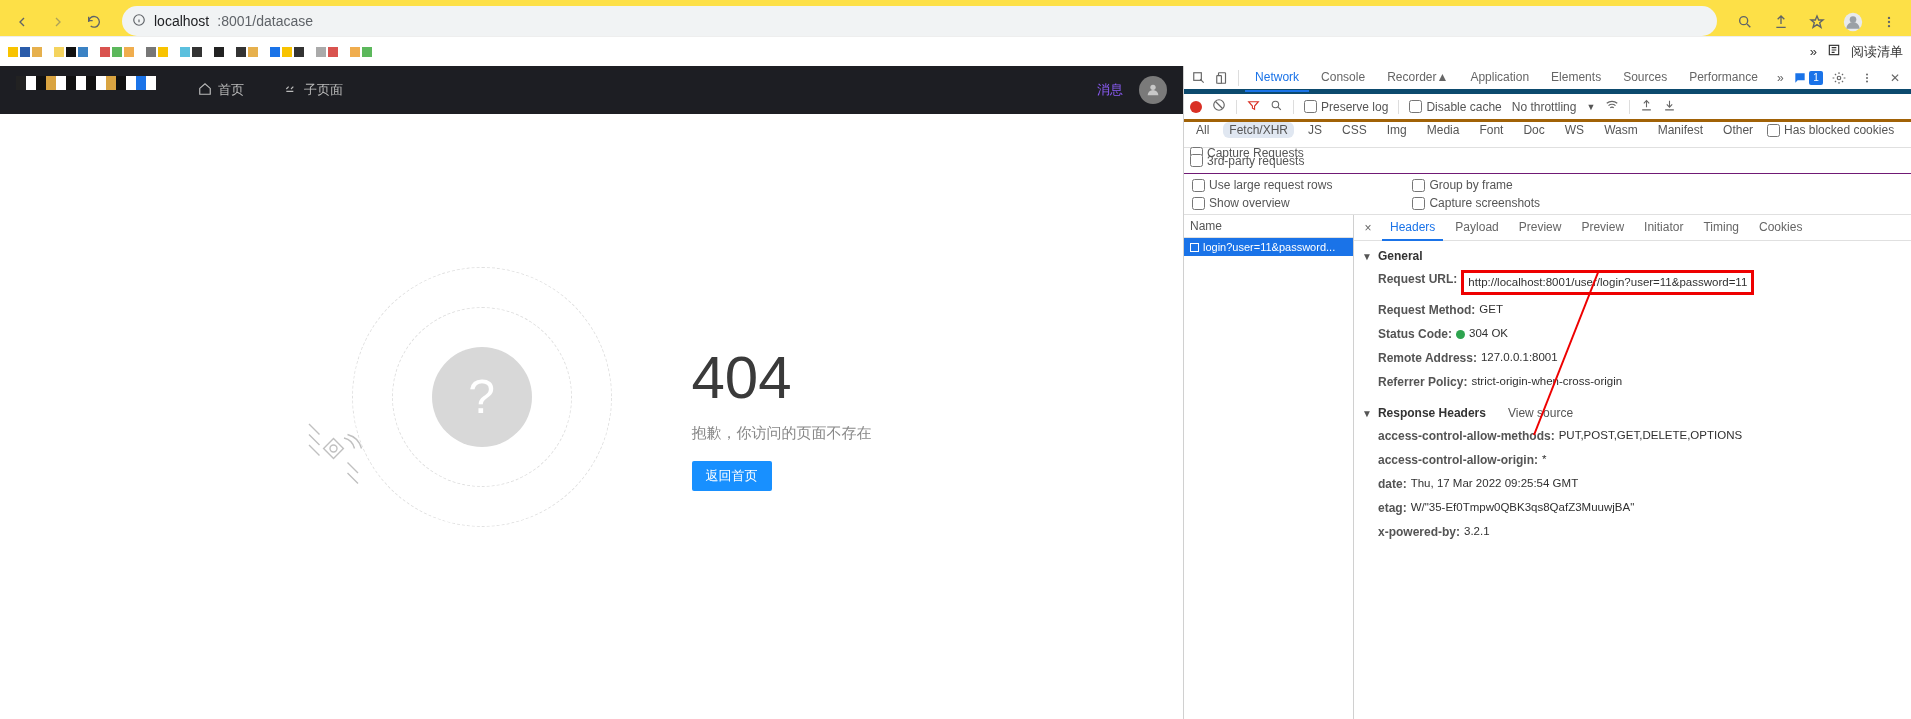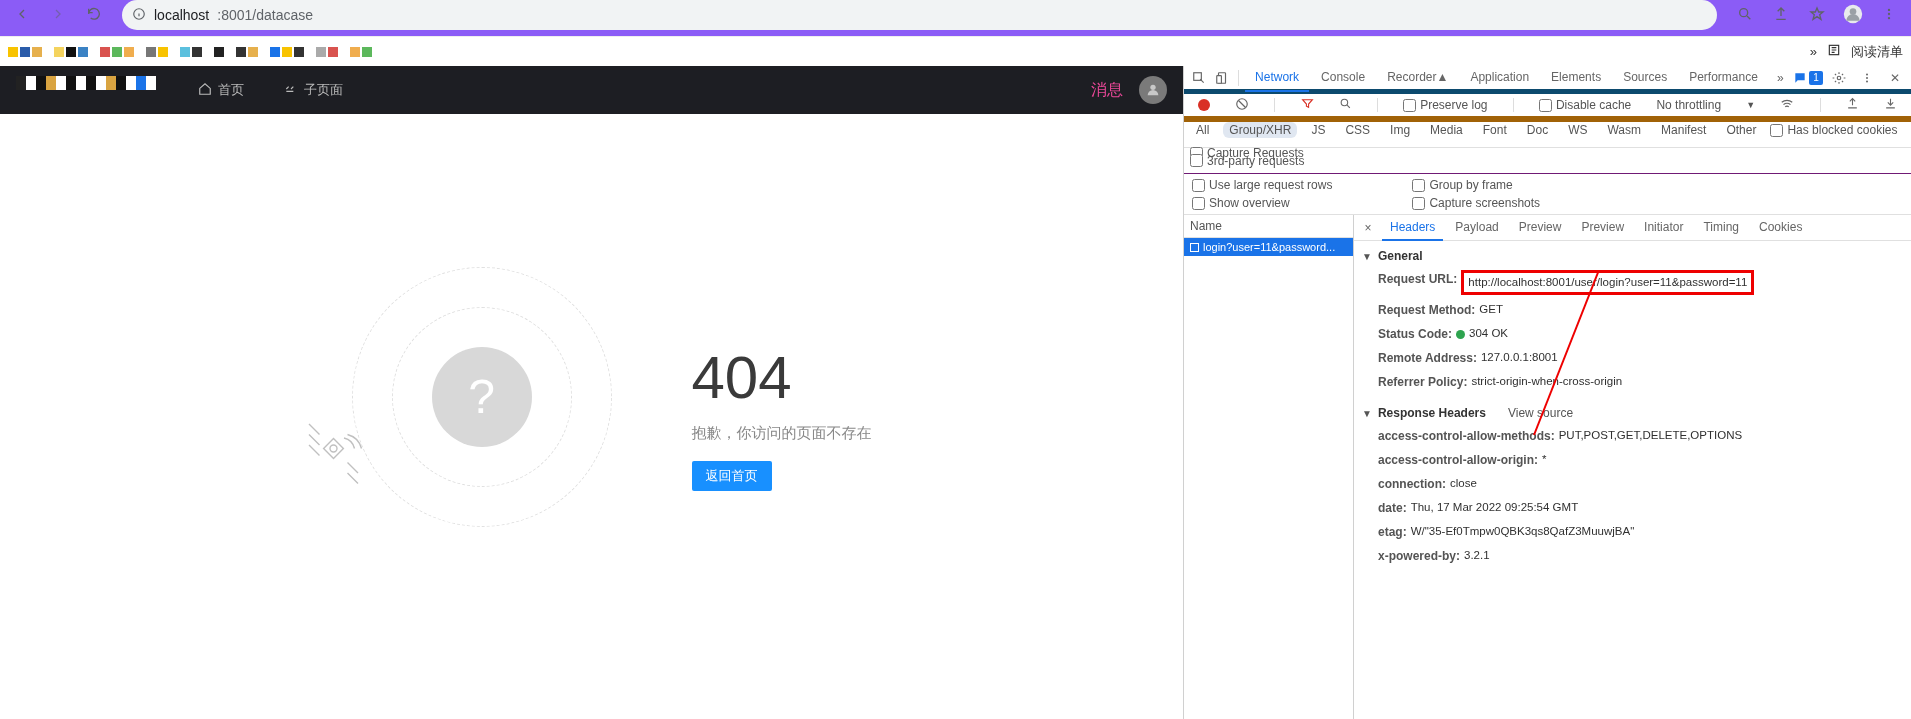--- a/index.html
+++ b/index.html
@@ -1,18 +1,18 @@
 <!DOCTYPE html>
 <html><head>
 <meta charset="utf-8">
 <style>
 * { margin: 0; padding: 0; box-sizing: border-box; font-family: Arial, "Microsoft YaHei", sans-serif; }
 body { font-size: 12px; color: #333; background: #fff; }
 
-.chrome-bar { display: flex; align-items: flex-start; height: 36px; padding: 0 8px; gap: 8px; background: #8b5cf6; }
+.chrome-bar { display: flex; align-items: flex-end; height: 36px; padding: 0 8px; gap: 8px; background: #fde047; }
 .chrome-btn { width: 28px; height: 28px; display: flex; align-items: center; justify-content: center; border-radius: 14px; color: #5f6368; cursor: pointer; }
 .url-bar { flex: 1; display: flex; align-items: center; height: 30px; background: #f1f3f4; border-radius: 15px; padding: 0 10px; gap: 8px; margin: 0 6px; }
 .url-bar .info-icon { color: #5f6368; }
 .url-host { color: #202124; font-size: 14px; }
 .url-path { color: #5f6368; font-size: 14px; }
 .bookmarks { display: flex; align-items: center; height: 30px; padding: 0 8px; gap: 4px; border-top: 1px solid #eee; overflow: hidden; }
 .bm-group { display: flex; gap: 2px; margin-right: 8px; }
 .bm { width: 10px; height: 10px; }
 .bm-right { margin-left: auto; display: flex; align-items: center; gap: 10px; color: #333; font-size: 13px; }
 
@@ -33,21 +33,21 @@
 .err-text p { font-size: 15px; color: #888; margin-top: 12px; }
 .err-text button { margin-top: 18px; background: #1890ff; color: #fff; border: none; padding: 6px 14px; border-radius: 2px; font-size: 13px; cursor: pointer; }
 
 .devtools { width: 728px; border-left: 1px solid #d0d0d0; display: flex; flex-direction: column; background: #fff; font-size: 12px; color: #333; }
 .dt-tabs { display: flex; align-items: center; height: 28px; border-bottom: 5px solid #0c4a6e; padding: 0 4px; gap: 2px; }
 .dt-ic { width: 24px; height: 24px; display: flex; align-items: center; justify-content: center; color: #666; cursor: pointer; }
 .dt-tab { padding: 0 10px; height: 28px; display: flex; align-items: center; color: #666; cursor: pointer; border-bottom: 2px solid transparent; white-space: nowrap; }
 .dt-tab.active { color: #1a73e8; border-bottom-color: #1a73e8; }
 .dt-tabs-right { margin-left: auto; display: flex; align-items: center; gap: 4px; }
 .badge { background: #1a73e8; color: #fff; width: 14px; height: 14px; border-radius: 2px; font-size: 10px; display: flex; align-items: center; justify-content: center; }
-.dt-toolbar { display: flex; align-items: center; height: 28px; border-bottom: 6px solid #a16207; padding: 0 14px; gap: 10px; color: #555; flex-wrap: nowrap; justify-content: space-between; }
+.dt-toolbar { display: flex; align-items: center; height: 28px; border-bottom: 3px solid #a16207; padding: 0 6px; gap: 10px; color: #555; flex-wrap: nowrap; }
 .rec { width: 12px; height: 12px; border-radius: 50%; background: #d93025; }
 .chk { display: flex; align-items: center; gap: 4px; color: #555; }
 .chk input { margin: 0; }
 .filter-row { display: flex; align-items: center; height: 26px; border-bottom: 1px solid #e0e0e0; padding: 0 6px; gap: 10px; }
 .filter-input { border: none; outline: none; font-size: 12px; width: 140px; color: #999; }
 .type-row { display: flex; align-items: center; height: 26px; border-bottom: 1px solid #e0e0e0; padding: 0 6px; gap: 8px; flex-wrap: wrap; }
 .type-btn { padding: 1px 6px; border-radius: 6px; color: #555; cursor: pointer; }
 .type-btn.active { background: #e0e7f1; }
 .opts-block { border-bottom: 1px solid #e0e0e0; padding: 4px 8px; display: flex; gap: 80px; }
 .opts-col { display: flex; flex-direction: column; gap: 4px; }
@@ -211,21 +211,21 @@
             </svg></span>
         <span>首页</span>
       </div>
       <div class="nav-item">
         <span><svg width="14" height="14" viewBox="0 0 24 24" fill="none" stroke="#bbb" stroke-width="2">
               <path d="M4 12l4-4m4 4l4-4M4 16h12"></path>
             </svg></span>
         <span>子页面</span>
       </div>
       <div class="hdr-right">
-        <span style="color:#ec4899;font-size:16px">消息</span>
+        <span style="color:#8b5cf6;font-size:13px">消息</span>
         <div class="avatar">
             <svg width="16" height="16" viewBox="0 0 24 24" fill="#c8c8c8">
               <circle cx="12" cy="8" r="4"></circle>
               <path d="M4 20a8 8 0 0 1 16 0z"></path>
             </svg>
           </div>
       </div>
     </div>
     <div class="page-body">
       <div class="illus">
@@ -332,21 +332,21 @@
             <path d="M12 3v12M7 8l5-5 5 5M4 20h16"></path>
           </svg></div>
       <div><svg width="13" height="13" viewBox="0 0 24 24" fill="none" stroke="#666" stroke-width="2">
             <path d="M12 15V3M7 10l5 5 5-5M4 20h16"></path>
           </svg></div>
     </div>
 
 
     <div class="type-row">
       <span class="type-btn">All</span>
-      <span class="type-btn active">Group/XHR</span>
+      <span class="type-btn active">Fetch/XHR</span>
       <span class="type-btn">JS</span>
       <span class="type-btn">CSS</span>
       <span class="type-btn">Img</span>
       <span class="type-btn">Media</span>
       <span class="type-btn">Font</span>
       <span class="type-btn">Doc</span>
       <span class="type-btn">WS</span>
       <span class="type-btn">Wasm</span>
       <span class="type-btn">Manifest</span>
       <span class="type-btn">Other</span>
@@ -441,24 +441,20 @@
             </div>
           <div class="kv">
               <span class="k">access-control-allow-methods:</span>
               <span class="v">PUT,POST,GET,DELETE,OPTIONS</span>
             </div>
           <div class="kv">
               <span class="k">access-control-allow-origin:</span>
               <span class="v">*</span>
             </div>
           <div class="kv">
-              <span class="k">connection:</span>
-              <span class="v">close</span>
-            </div>
-          <div class="kv">
               <span class="k">date:</span>
               <span class="v">Thu, 17 Mar 2022 09:25:54 GMT</span>
             </div>
           <div class="kv">
               <span class="k">etag:</span>
               <span class="v">W/"35-Ef0Tmpw0QBK3qs8QafZ3MuuwjBA"</span>
             </div>
           <div class="kv">
               <span class="k">x-powered-by:</span>
               <span class="v">3.2.1</span>

